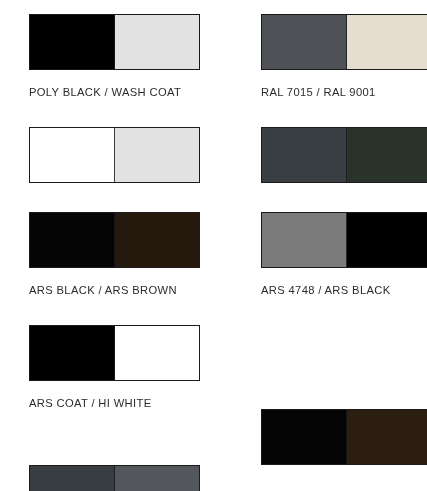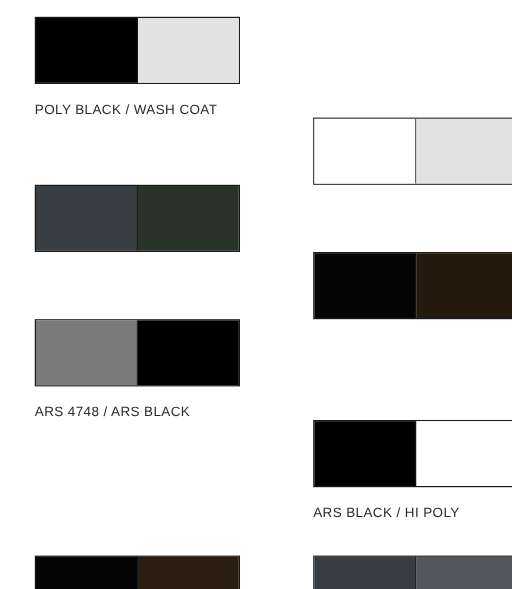--- a/index.html
+++ b/index.html
@@ -72,20 +72,29 @@
 
     <div class="cell">
       <div class="cell-inner">
         <div class="swatch">
           <div class="half left-half" style="background-color: rgb(0, 0, 0);"></div>
           <div class="half right-half" style="background-color: rgb(226, 226, 226);"></div>
         </div>
         <div class="caption">POLY BLACK / WASH COAT</div>
       </div>
     </div>
+    <div class="cell right-col">
+      <div class="cell-inner">
+        <div class="swatch">
+          <div class="half left-half" style="background-color: rgb(78, 82, 87);"></div>
+          <div class="half right-half" style="background-color: rgb(229, 221, 208);"></div>
+        </div>
+        <div class="caption">RAL 7015 / RAL 9001</div>
+      </div>
+    </div>
 
     <div class="row-gap"></div>
     <div class="row-gap"></div>
 
     <div class="cell">
       <div class="cell-inner">
         <div class="swatch">
           <div class="half left-half" style="background-color: rgb(255, 255, 255);"></div>
           <div class="half right-half" style="background-color: rgb(226, 226, 226);"></div>
         </div>
@@ -102,20 +111,21 @@
 
     <div class="row-gap"></div>
     <div class="row-gap"></div>
 
     <div class="cell">
       <div class="cell-inner">
         <div class="swatch">
           <div class="half left-half" style="background-color: rgb(5, 5, 5);"></div>
           <div class="half right-half" style="background-color: rgb(38, 26, 14);"></div>
         </div>
+        <div class="caption">ARS BLACK / ARS BROWN</div>
       </div>
     </div>
     <div class="cell right-col">
       <div class="cell-inner">
         <div class="swatch">
           <div class="half left-half" style="background-color: rgb(123, 123, 123);"></div>
           <div class="half right-half" style="background-color: rgb(0, 0, 0);"></div>
         </div>
         <div class="caption">ARS 4748 / ARS BLACK</div>
       </div>
@@ -123,21 +133,21 @@
 
     <div class="row-gap"></div>
     <div class="row-gap"></div>
 
     <div class="cell">
       <div class="cell-inner">
         <div class="swatch">
           <div class="half left-half" style="background-color: rgb(0, 0, 0);"></div>
           <div class="half right-half" style="background-color: rgb(255, 255, 255);"></div>
         </div>
-        <div class="caption">ARS BLACK / HI POLY</div>
+        <div class="caption">ARS COAT / HI WHITE</div>
       </div>
     </div>
 
     <div class="row-gap"></div>
     <div class="row-gap"></div>
 
     <div class="cell">
       <div class="cell-inner">
         <div class="swatch">
           <div class="half left-half" style="background-color: rgb(4, 4, 4);"></div>

